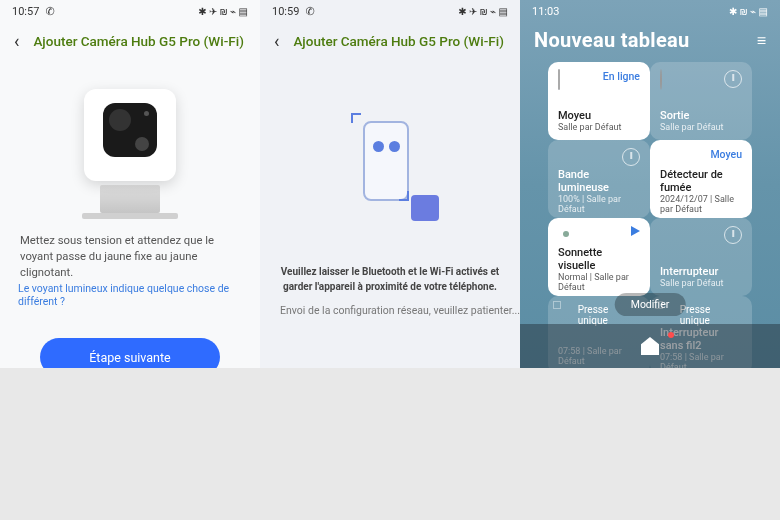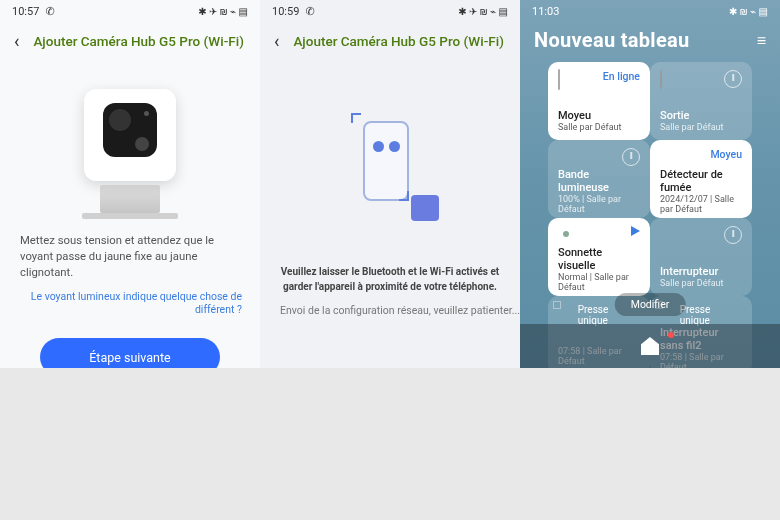--- a/index.html
+++ b/index.html
@@ -25,21 +25,21 @@
   .cam-box { margin: 30px auto 18px; width: 120px; height: 126px; position: relative; }
   .cam-body { width: 92px; height: 92px; background: #fff; border-radius: 12px; margin: 0 auto; box-shadow: 0 4px 14px rgba(0,0,0,.15); position: relative; }
   .cam-lens { position: absolute; width: 54px; height: 54px; background: #1a1a1a; border-radius: 12px; top: 14px; left: 19px; }
   .cam-lens::before { content:""; position:absolute; width:22px; height:22px; background:#333; border-radius:50%; top:6px; left:6px; }
   .cam-lens::after { content:""; position:absolute; width:14px; height:14px; background:#444; border-radius:50%; bottom:6px; right:8px; }
   .cam-dot { position:absolute; width:5px; height:5px; background:#555; border-radius:50%; top:8px; right:8px; }
   .cam-stand { width: 60px; height: 28px; background: linear-gradient(#e0e0e0,#c5c5c5); margin: 4px auto 0; border-radius: 2px; }
   .cam-base { width: 96px; height: 6px; background: #d0d0d0; margin: 0 auto; border-radius: 2px; }
 
   .instr { text-align: left; padding: 0 20px; font-size: 11.3px; color: #555; line-height: 1.4; }
-  .link-txt { text-align: right; font-size: 10.5px; color: #3b7de0; margin-top: 10px; padding: 0 18px; }
+  .link-txt { text-align: left; font-size: 10.5px; color: #3b7de0; margin-top: 2px; padding: 0 18px; }
 
   .illus2 { margin: 54px auto 26px; width: 130px; height: 110px; position: relative; }
   .phone-shape { width: 46px; height: 80px; border: 2px solid #a2b4e0; border-radius: 8px; position: absolute; top: 8px; left: 38px; background: #f5f7fc; }
   .wifi-dot { position:absolute; width:11px; height:11px; background:#5b7ee0; border-radius:50%; top:18px; left:8px; }
   .wifi-dot2 { position:absolute; width:11px; height:11px; background:#5b7ee0; border-radius:50%; top:18px; left:24px; }
   .little-dev { position:absolute; width:28px; height:26px; background:#6b7ce0; border-radius:4px; bottom:2px; right:16px; }
   .corner-tl { position:absolute; width:10px; height:10px; border-left:2px solid #5b7ee0; border-top:2px solid #5b7ee0; top:0; left:26px; }
   .corner-br { position:absolute; width:10px; height:10px; border-right:2px solid #5b7ee0; border-bottom:2px solid #5b7ee0; bottom:22px; right:46px; }
 
   .instr2 { text-align: center; padding: 0 16px; font-size: 10px; color: #444; line-height: 1.45; font-weight: 700; margin-top: 42px; }

